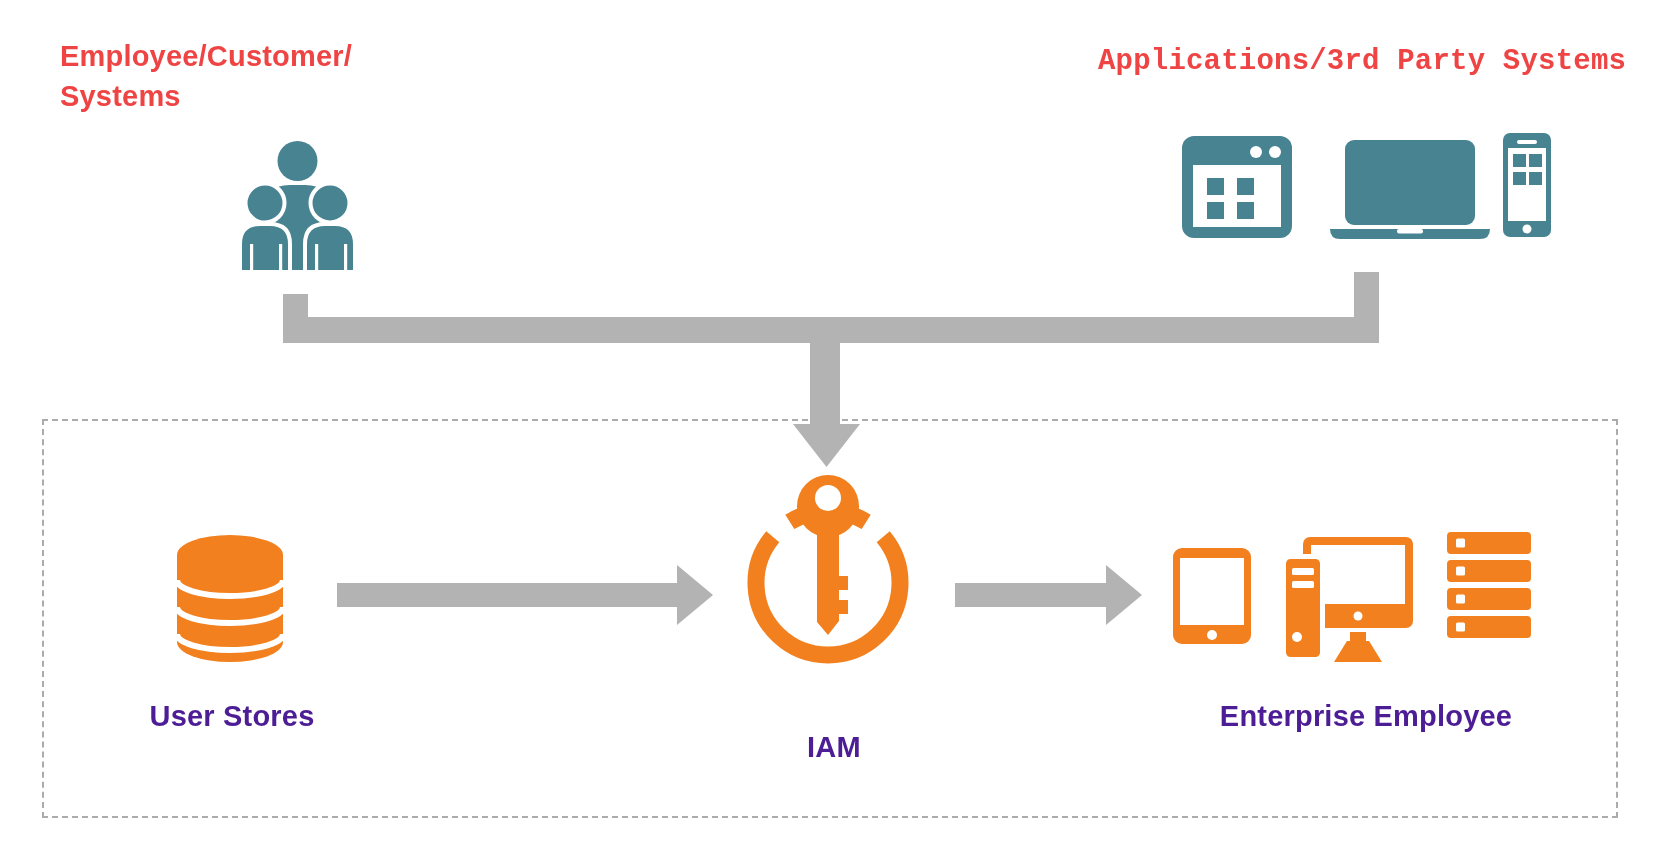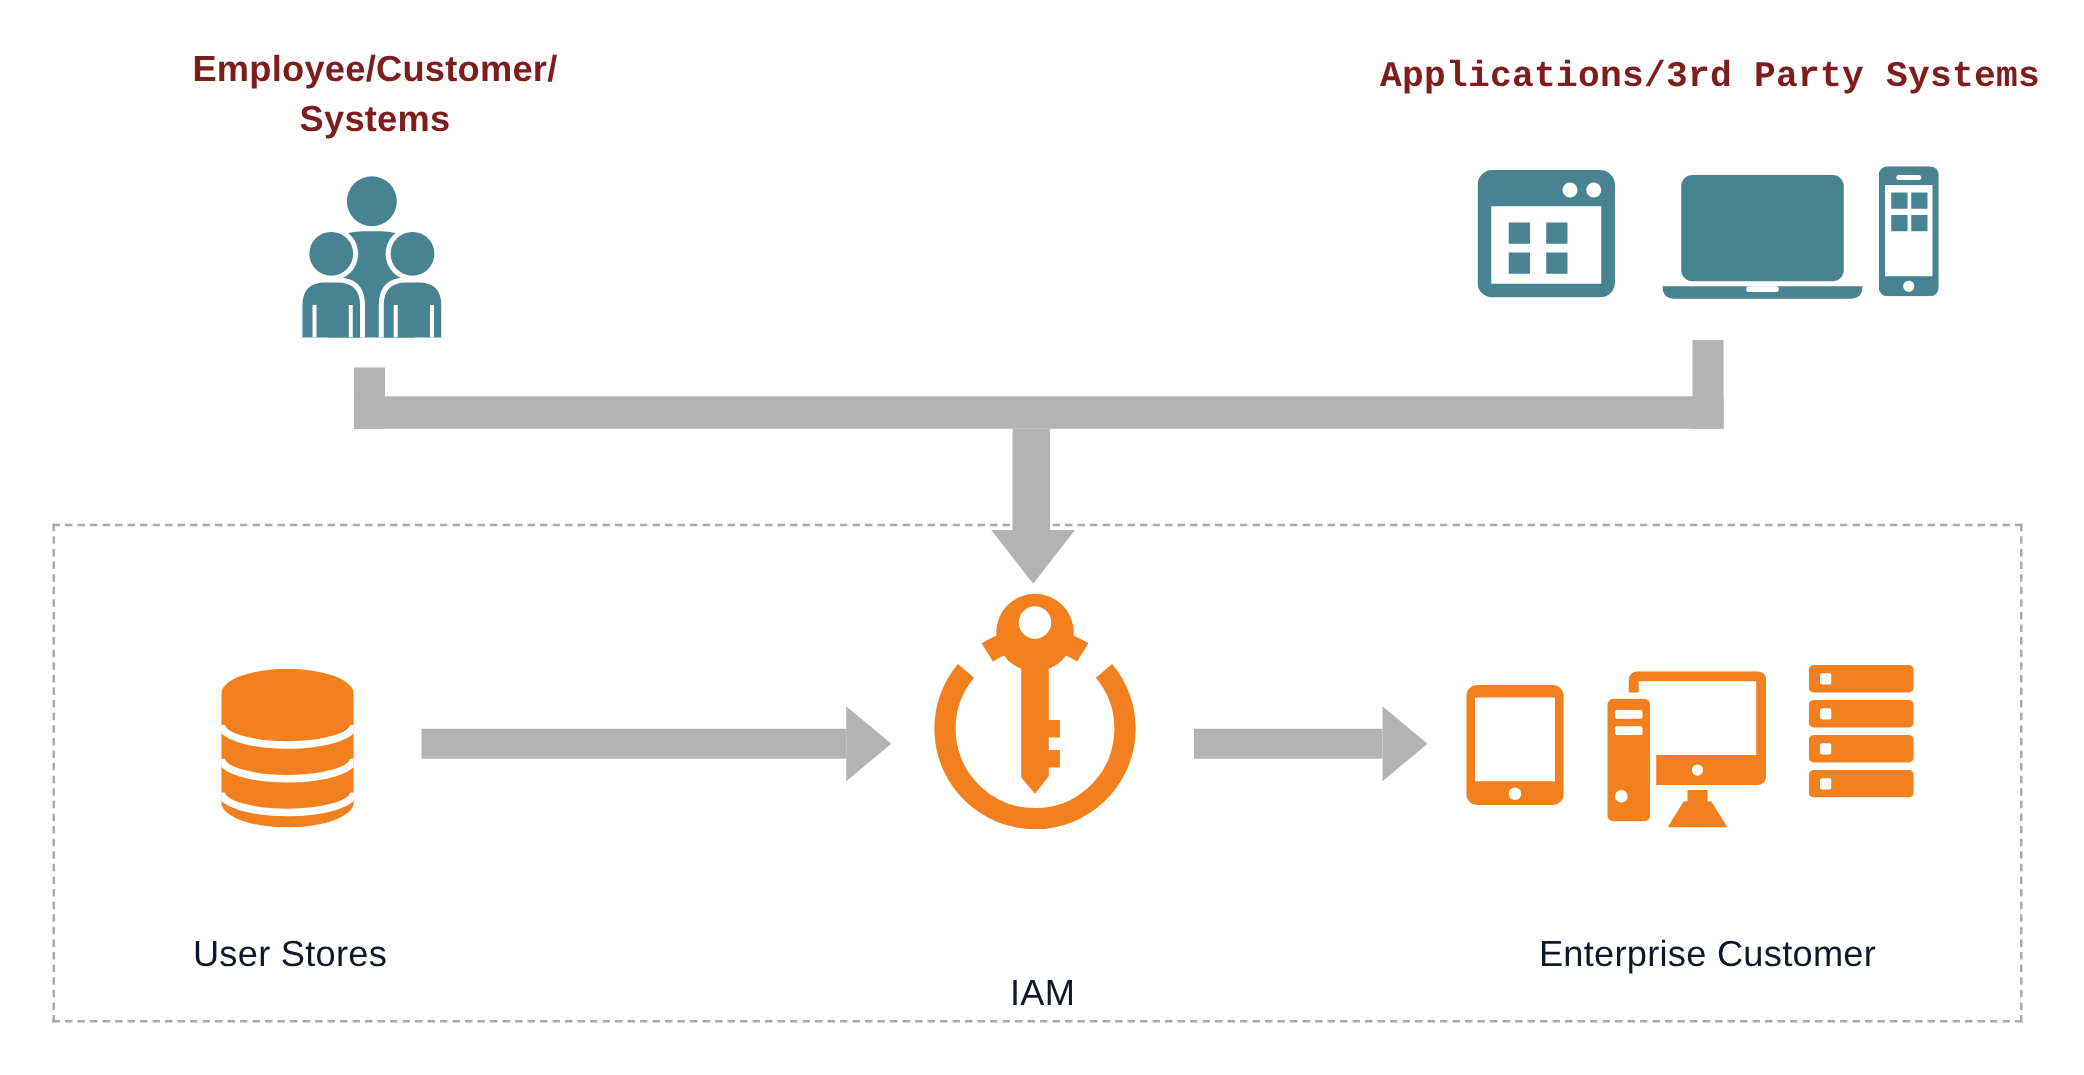--- a/index.html
+++ b/index.html
@@ -2,26 +2,26 @@
 <html><head>
 <meta charset="utf-8">
 <style>
   html,body{margin:0;padding:0;background:#ffffff;}
   body{
     font-family:"Liberation Sans","DejaVu Sans",sans-serif;
     width:1667px;height:860px;position:relative;overflow:hidden;
   }
   .abs{position:absolute;}
   .title{
-    font-size:29px;font-weight:700;color:#7f1d1d;
-    text-align:center;line-height:1.38;letter-spacing:.2px;
+    font-size:29px;font-weight:700;color:#ef4444;
+    text-align:left;line-height:1.38;letter-spacing:.2px;
   }
   .label{
-    font-size:29px;font-weight:400;color:#0f172a;
-    text-align:center;letter-spacing:.2px;margin-top:48px;
+    font-size:29px;font-weight:700;color:#4c1d95;
+    text-align:center;letter-spacing:.2px;
   }
   .dashed-zone{
     left:42px;top:419px;width:1576px;height:399px;
     box-sizing:border-box;border:2px dashed #ABABAB;z-index:1;
   }
   .z2{z-index:2;}
   svg{display:block;}
 </style>
 </head>
 <body>
@@ -169,14 +169,14 @@
   </g>
   <g fill="#ffffff">
     <rect x="9" y="6.5" width="9" height="9" rx="1.5"></rect>
     <rect x="9" y="34.5" width="9" height="9" rx="1.5"></rect>
     <rect x="9" y="62.5" width="9" height="9" rx="1.5"></rect>
     <rect x="9" y="90.5" width="9" height="9" rx="1.5"></rect>
   </g>
 </svg>
 
 <div class="abs label z2" style="left:1166px;top:700px;width:400px;">
-  <span>Enterprise Customer</span>
+  <span>Enterprise Employee</span>
 </div>
 
 </body></html>

